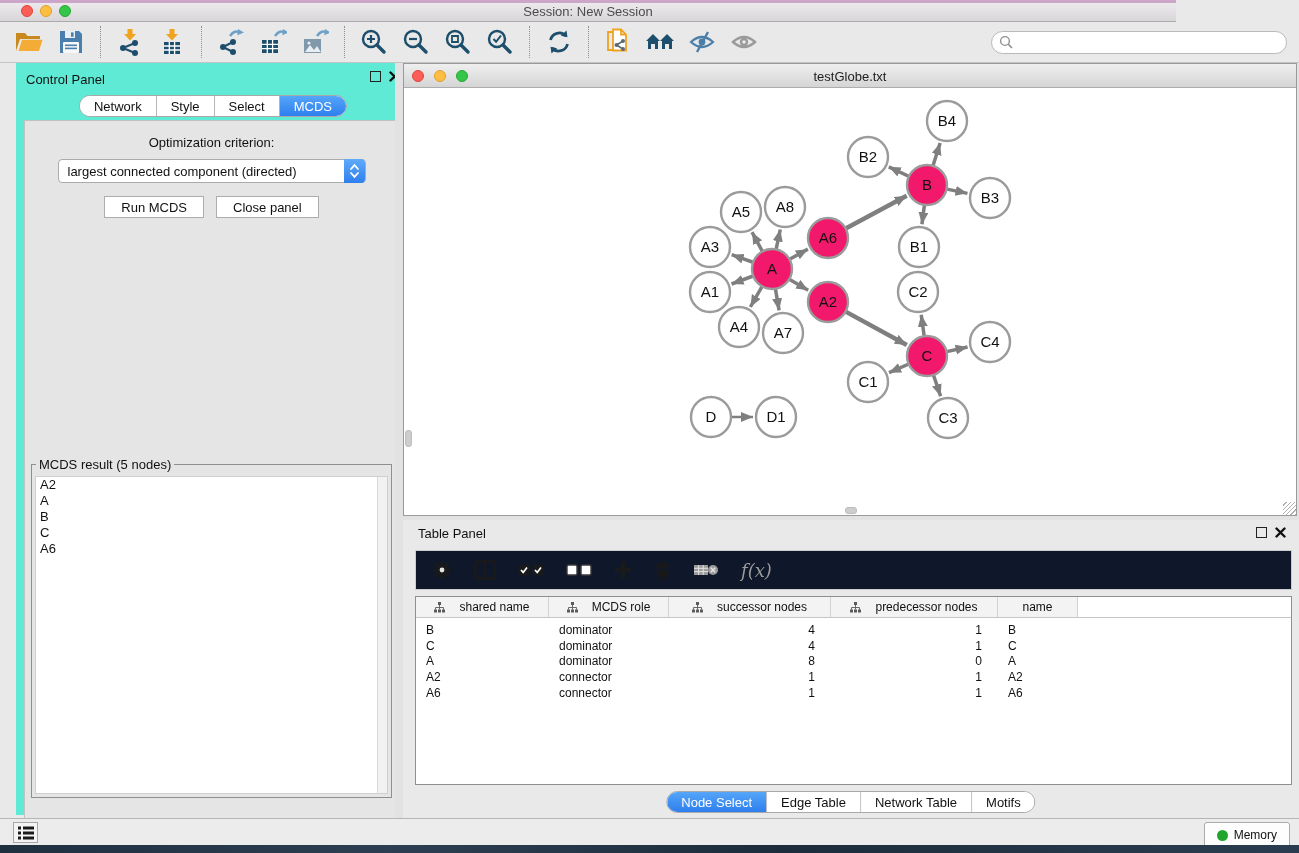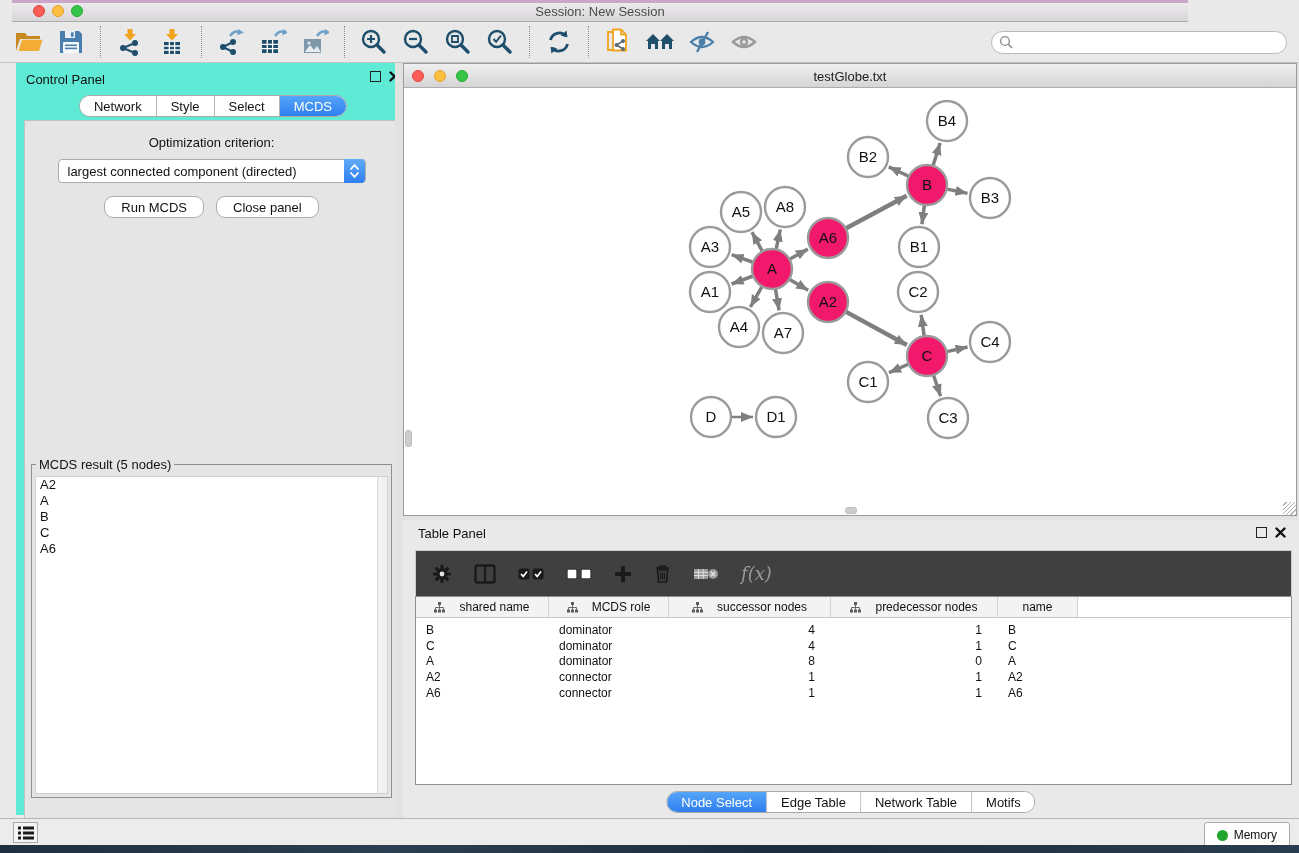--- a/index.html
+++ b/index.html
@@ -1,21 +1,21 @@
 <!DOCTYPE html>
 <html><head>
 <meta charset="utf-8">
 <style>
   * { margin:0; padding:0; box-sizing:border-box; }
   html,body { width:1299px; height:853px; }
   body { font-family:"Liberation Sans", sans-serif; font-size:13px; color:#1a1a1a; background:#E9E9E9; }
   #app { position:relative; width:1299px; height:853px; overflow:hidden; background:#E9E9E9; }
 
   
-  #titlebar { position:absolute; left:12px; top:0; width:1176px; height:22px;
+  #titlebar { position:absolute; left:0; top:0; width:1176px; height:22px;
     background:linear-gradient(#EFEDEF,#D8D6D8); border-bottom:1px solid #ABABAB; }
   #titlebar .lavender { position:absolute; left:0; top:0; width:100%; height:3px; background:#CBA6C9; }
   #titlebar .title { position:absolute; left:0; right:0; top:4px; text-align:center; color:#4c4c4c; font-size:13px; }
   .traffic { position:absolute; border-radius:50%; }
   .t-red { background:#FA5E57; border:1px solid #E0443E; }
   .t-yellow { background:#FDBE41; border:1px solid #E0A029; }
   .t-green { background:#35C649; border:1px solid #24A833; }
 
   
   #toolbar { position:absolute; left:0; top:22px; width:1299px; height:41px; background:#E9E9E9;
@@ -41,21 +41,21 @@
   #cp-tabs-row { display:flex; justify-content:center; margin-top:2px; }
   #cp-content { position:absolute; left:8px; top:57px; width:375px; height:740px; background:#E5E5E5;
     border:1px solid #C2C2C2; }
   #opt-label { text-align:center; margin-top:14px; font-size:13px; color:#111; }
   #criterion { position:relative; width:308px; height:24px; margin:9px auto 0 auto; background:#fff;
     border:1px solid #ABABAB; border-radius:4px; }
   #criterion .val { position:absolute; left:9px; top:4px; font-size:13px; color:#111; white-space:nowrap; }
   #criterion .stepper { position:absolute; right:0; top:-1px; width:21px; height:24px; border-radius:0 4px 4px 0;
     background:linear-gradient(#5FABF9,#2E7FEF); display:flex; align-items:center; justify-content:center; }
   .btn-row { display:flex; justify-content:center; gap:12px; margin-top:13px; }
-  .mac-btn { height:22px; padding:0 16px; background:#fff; border:1px solid #ADADAD; border-radius:9px;
+  .mac-btn { height:22px; padding:0 16px; background:#fff; border:1px solid #ADADAD; border-radius:0;
     font-size:13px; color:#111; display:flex; align-items:center; }
   #mcds-result { position:absolute; left:6px; top:336px; width:361px; height:341px;
     border:1px solid #8F8F8F; margin:0; padding:0; background:transparent; }
   #mcds-result legend { font-size:13px; color:#111; margin-left:4px; padding:0 3px; }
   #mcds-list { position:absolute; left:3px; top:4px; right:3px; bottom:3px; background:#fff; border:1px solid #CFCFCF; overflow:hidden; }
   #mcds-list .scroll { position:absolute; right:0; top:0; bottom:0; width:10px; background:#F2F2F2; border-left:1px solid #D8D8D8; }
   .mcds-item { font-size:13px; line-height:16px; padding-left:4px; color:#111; }
 
   
   #desktop { position:absolute; left:395px; top:63px; width:904px; height:755px; background:#E2E2E2; }
@@ -65,21 +65,21 @@
   #net-canvas { position:absolute; left:0; top:24px; width:892px; height:427px; background:#fff; overflow:hidden; }
   #graph-svg { position:absolute; left:0; top:0; }
   .mini-scroll-v { position:absolute; left:1px; top:342px; width:7px; height:17px; background:#CDCDCD; border:1px solid #BDBDBD; border-radius:3px; }
   .mini-scroll-h { position:absolute; left:441px; bottom:1px; width:12px; height:7px; background:#CDCDCD; border:1px solid #BDBDBD; border-radius:3px; }
   #resize-grip { position:absolute; right:0; bottom:0; width:13px; height:13px;
     background:repeating-linear-gradient(135deg, transparent 0 2px, #AFAFAF 2px 3px); }
 
   
   #table-panel { position:absolute; left:403px; top:520px; width:896px; height:298px; background:#E9E9E9; }
   #tp-title { position:absolute; left:15px; top:6px; font-size:13px; color:#111; }
-  #tp-toolbar { position:absolute; left:12px; top:30px; right:7px; height:47px; background:#404040;
+  #tp-toolbar { position:absolute; left:12px; top:30px; right:7px; height:40px; background:#0f172a;
     border:1px solid #CDCDCD; display:flex; align-items:center; padding-left:16px; gap:22px; }
   .fx { font-family:"DejaVu Serif", serif; font-style:italic; font-size:18px; color:#9A9A9A; }
   #tp-table { position:absolute; left:12px; top:76px; right:7px; height:189px; background:#fff; border:1px solid #8F8F8F; overflow:hidden; }
   #tp-head { display:flex; height:21px; border-bottom:1px solid #C6C6C6; }
   .th { background:#F3F3F3; border-right:1px solid #D2D2D2; display:flex; align-items:center; justify-content:center; gap:14px;
     font-size:12px; color:#111; }
   .tr { display:flex; height:15.7px; align-items:center; }
   .td { font-size:12px; color:#111; white-space:nowrap; overflow:hidden; }
   .td.l { padding-left:10px; text-align:left; }
   .td.r { padding-right:16px; text-align:right; }

